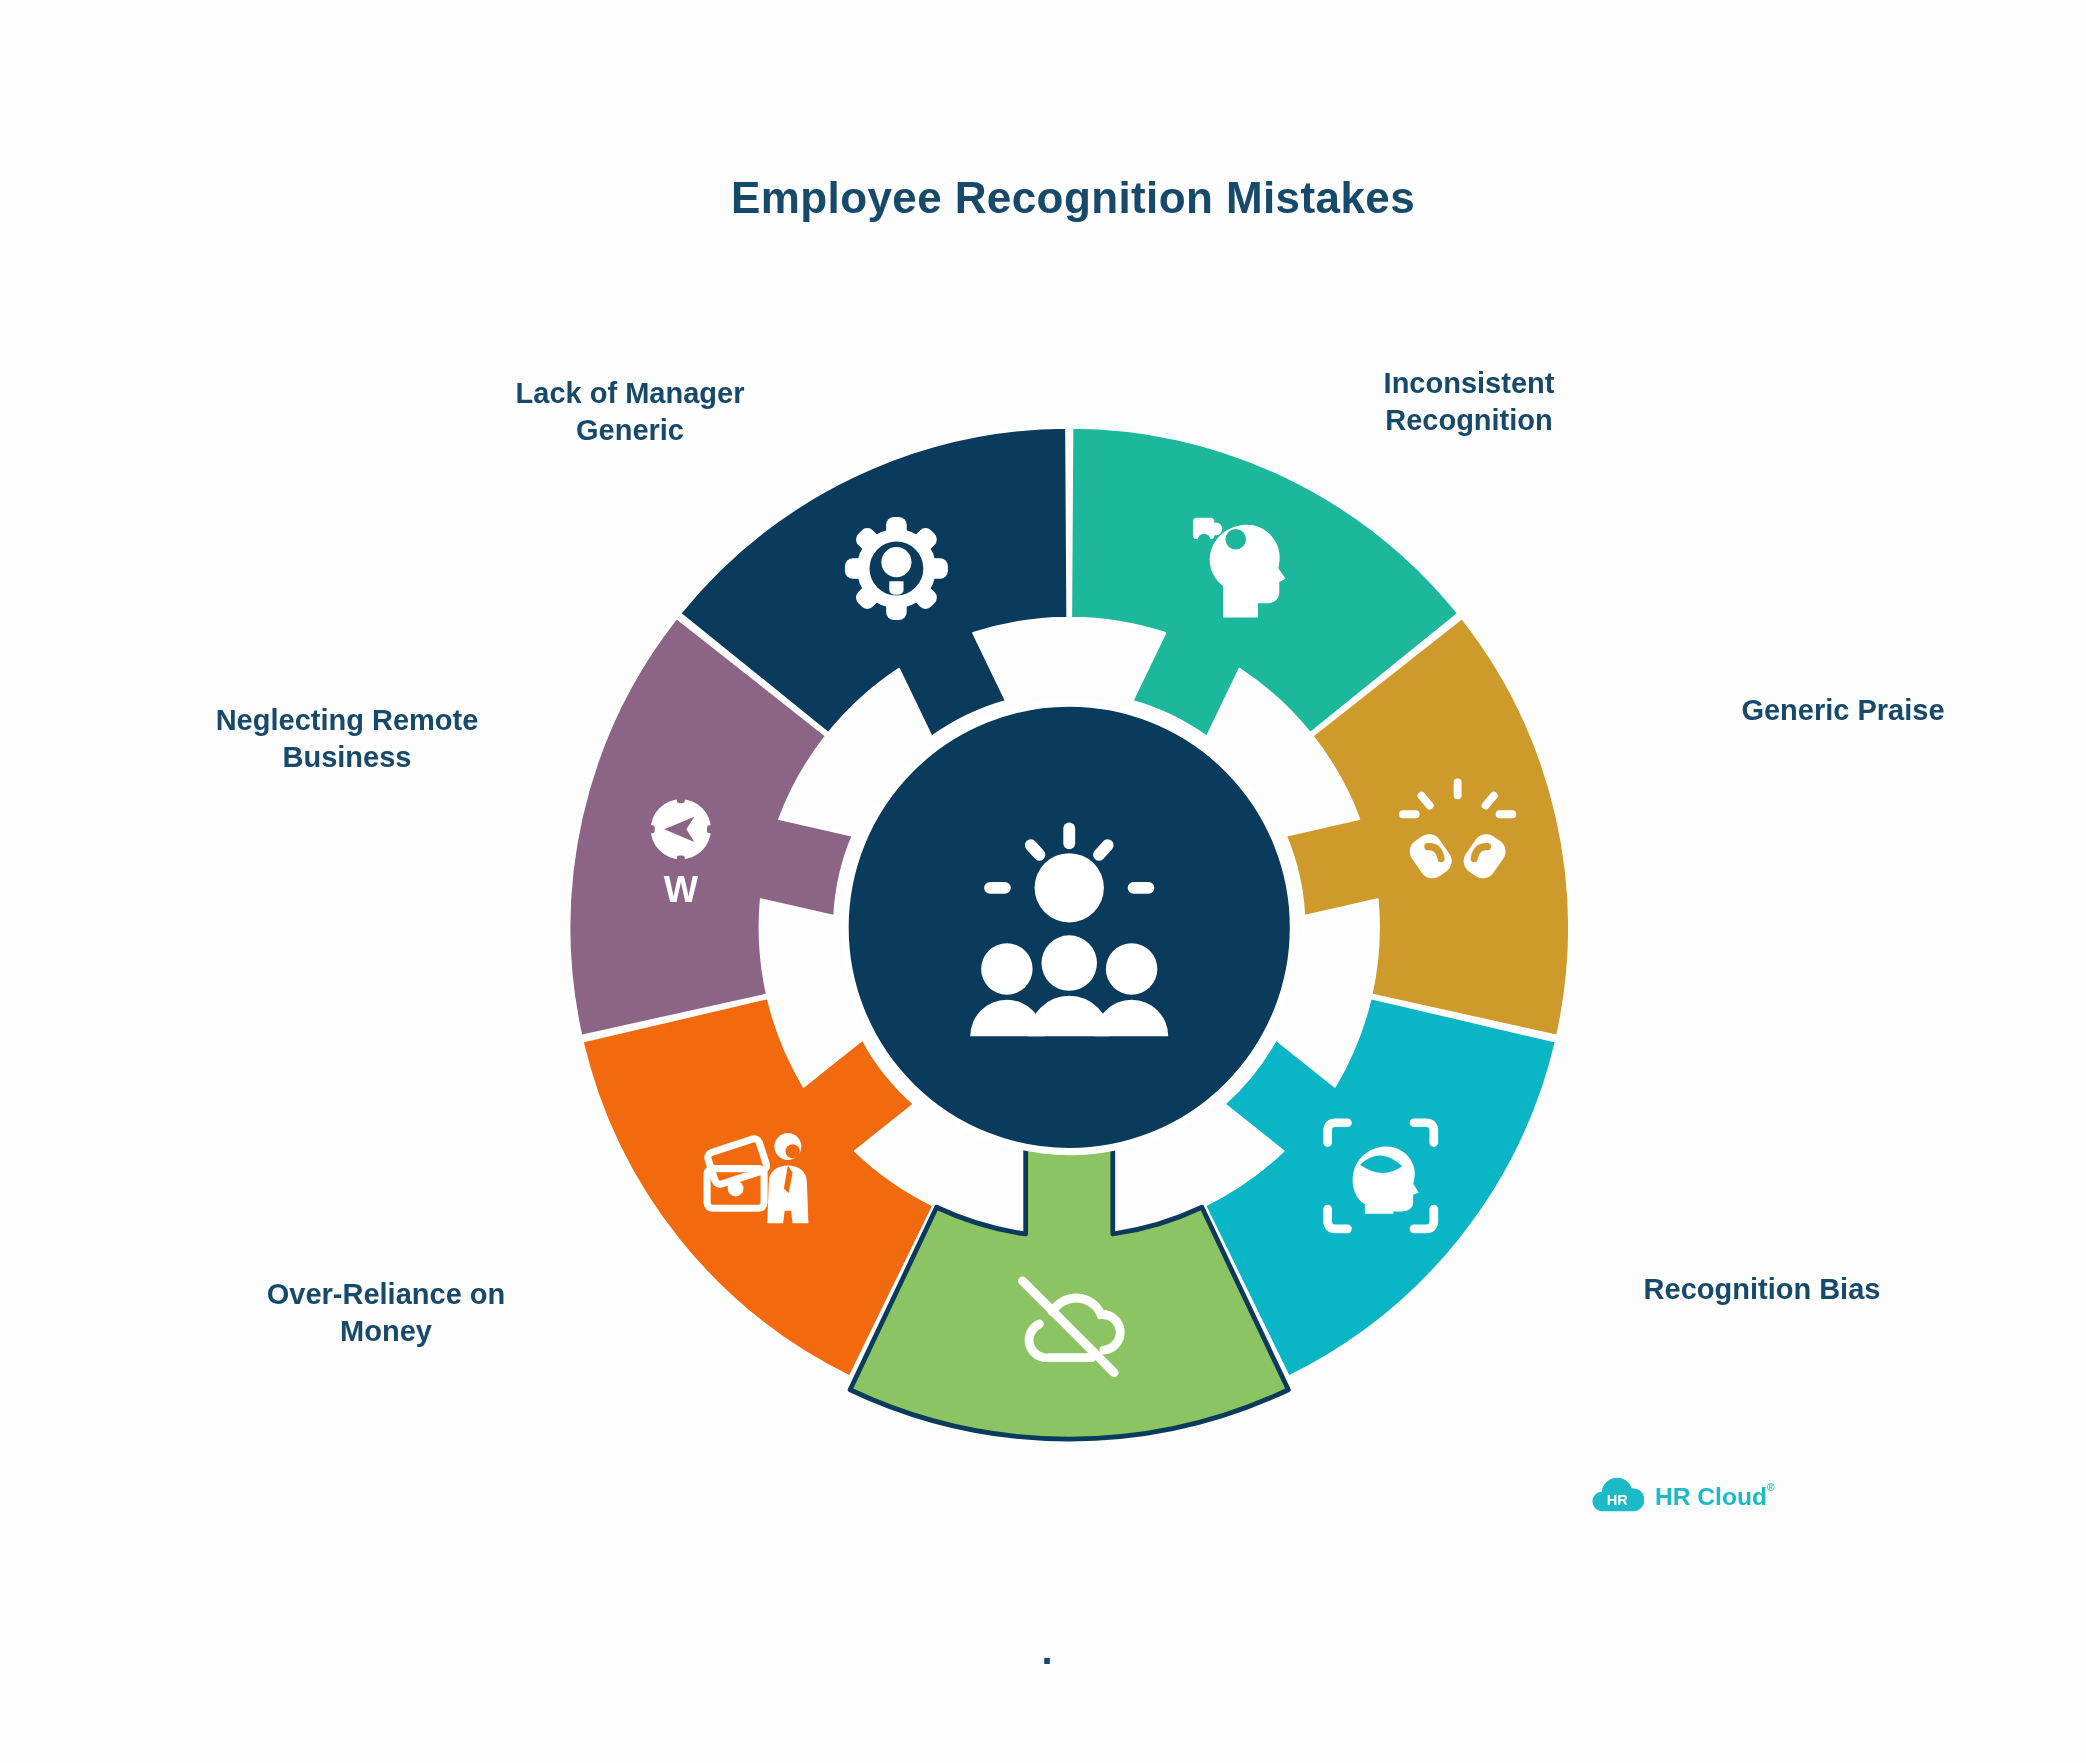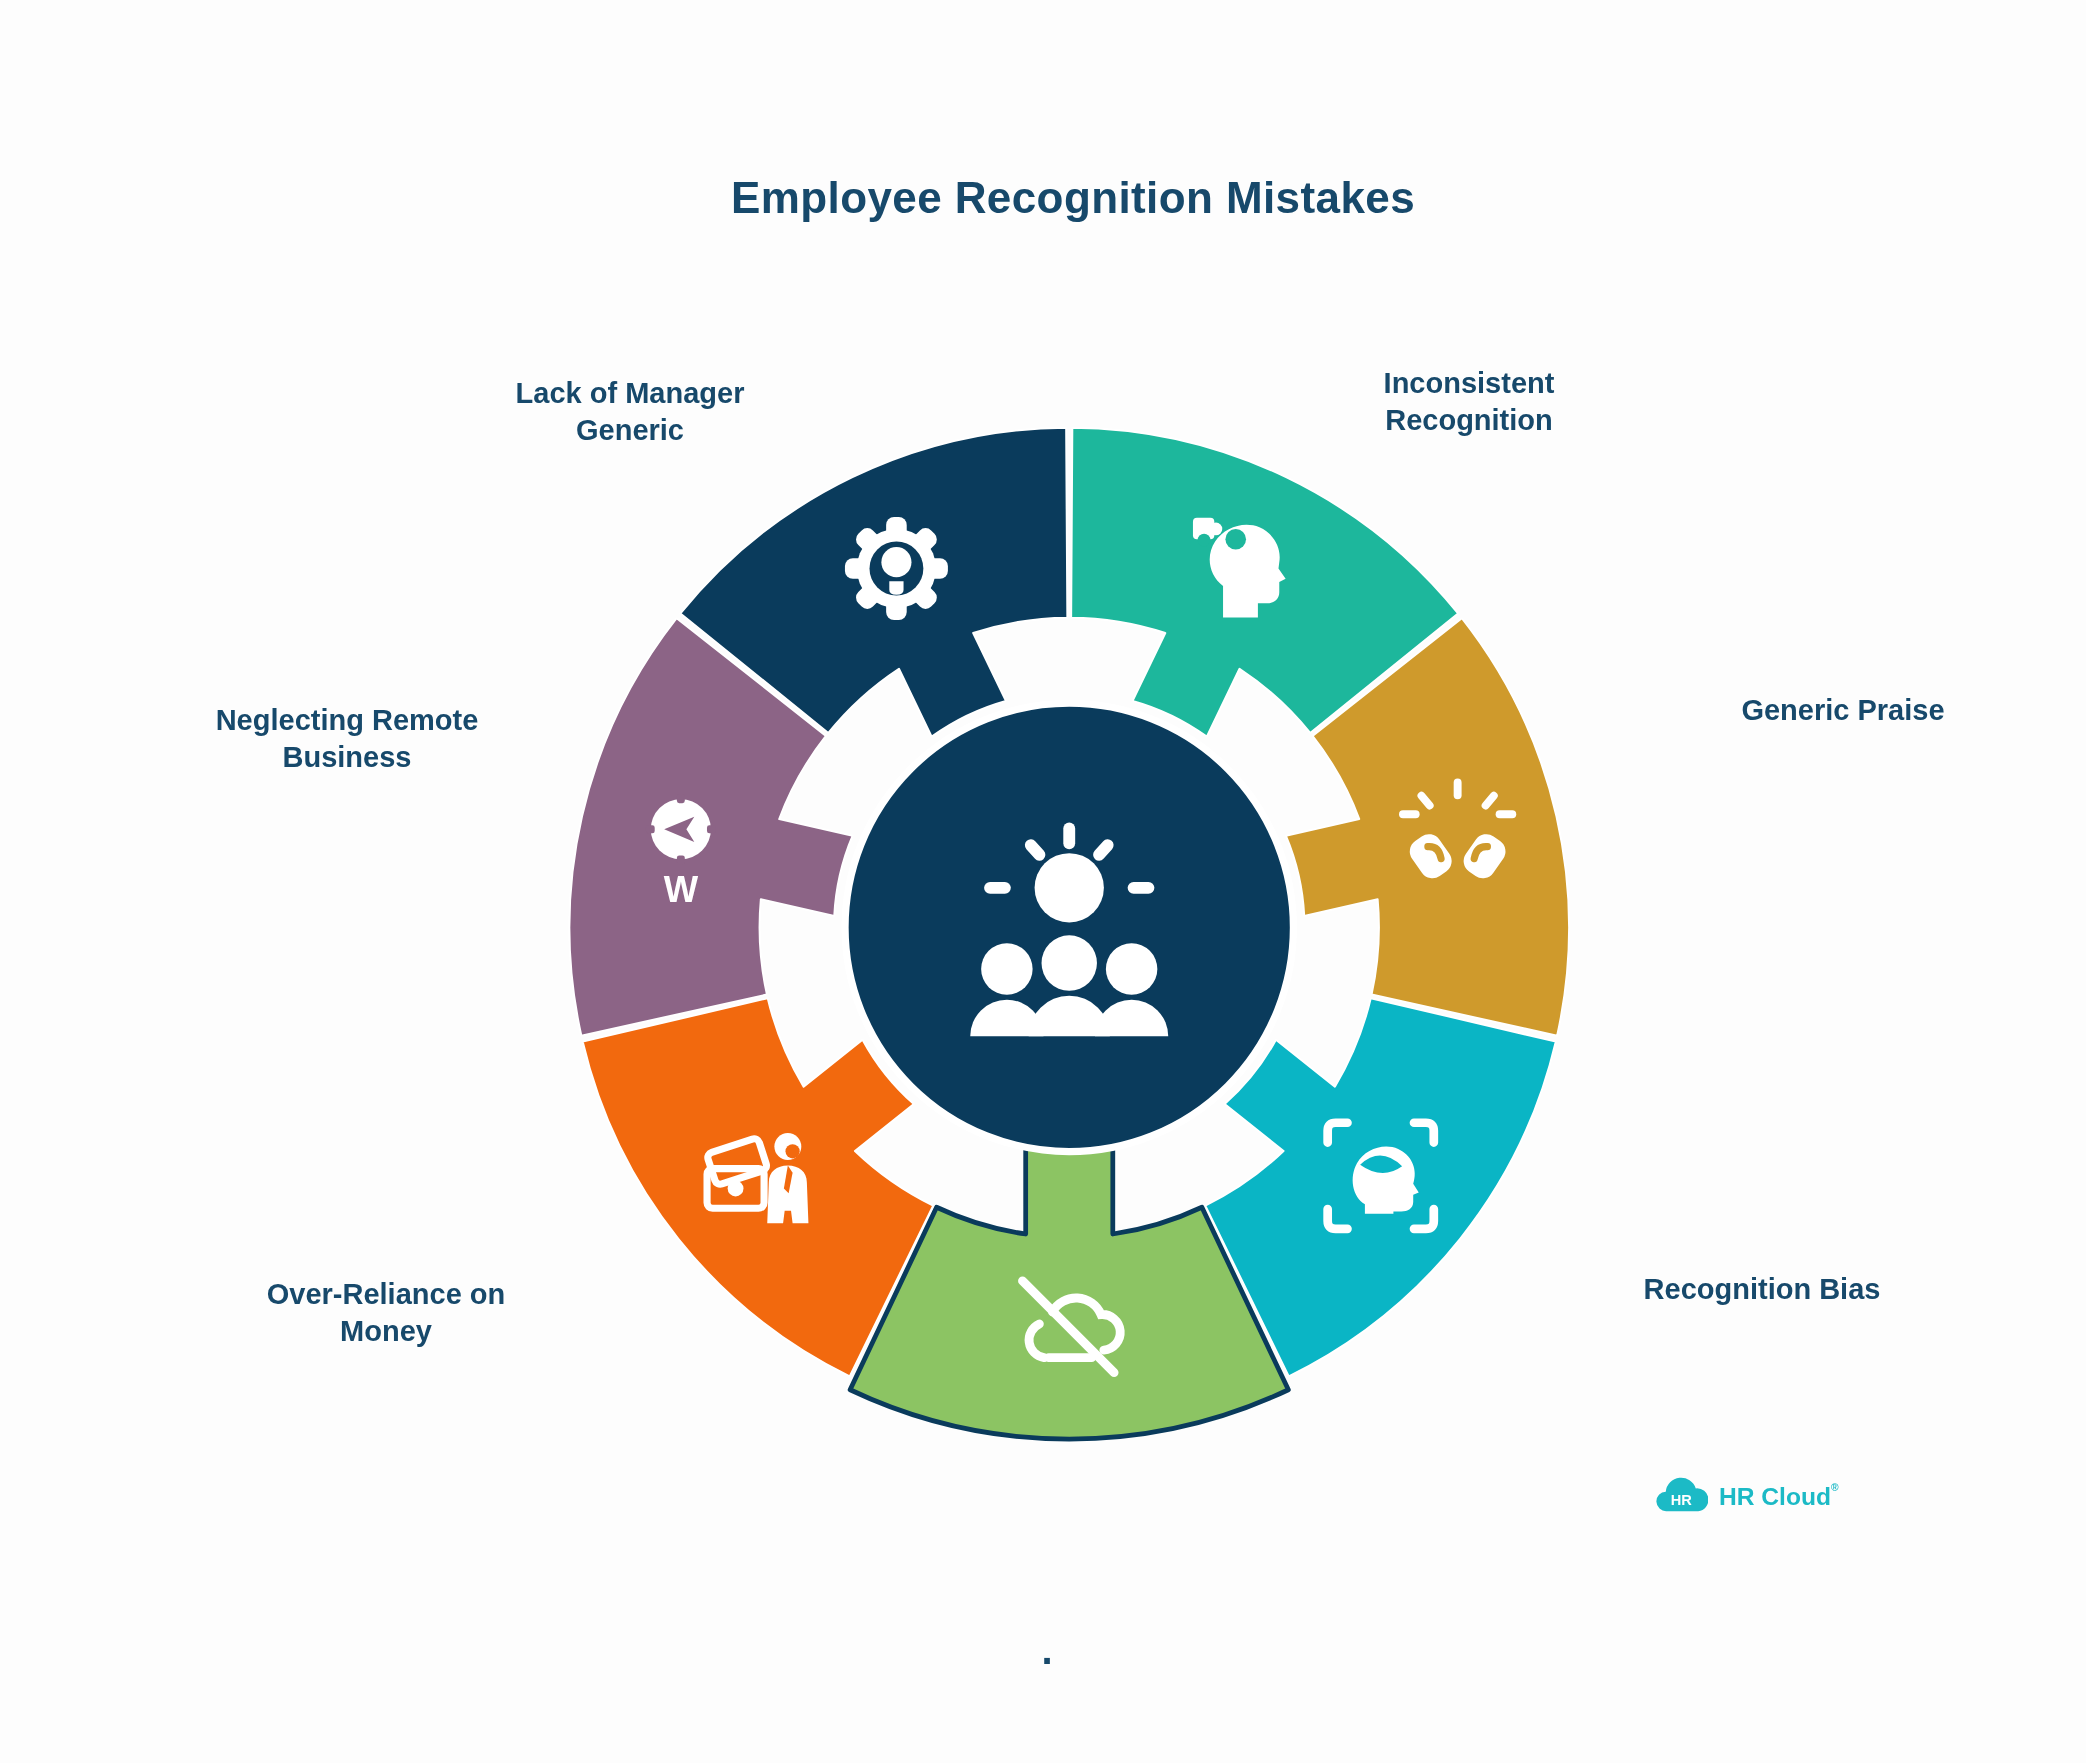--- a/index.html
+++ b/index.html
@@ -12,21 +12,21 @@
                font-weight:700;font-size:29px;line-height:1.27;color:#17496b;white-space:nowrap;}
   .lbl0{left:630px;top:412px;}
   .lbl1{left:1469px;top:402px;}
   .lbl2{left:1843px;top:710px;}
   .lbl3{left:1762px;top:1249px;margin-top:40px;}
   .lbl4{left:1047px;top:1555px;}
   .lbl5{left:386px;top:1313px;}
   .lbl6{left:347px;top:739px;}
   .footnote{position:absolute;left:1047px;top:1628px;transform:translateX(-50%);
             font-size:40px;font-weight:700;color:#17496b;}
-  .logo{position:absolute;left:1656px;top:1475px;display:flex;align-items:center;gap:11px;}
+  .logo{position:absolute;left:1592px;top:1475px;display:flex;align-items:center;gap:11px;}
   .logo-word{font-size:24.6px;font-weight:700;color:#1cbac6;letter-spacing:0px;white-space:nowrap;}
   .logo-reg{font-size:10.3px;font-weight:700;color:#1cbac6;vertical-align:14.3px;}
 </style>
 </head>
 <body>
 
 <div class="canvas">
 
   <div class="title">Employee Recognition Mistakes</div>
 

